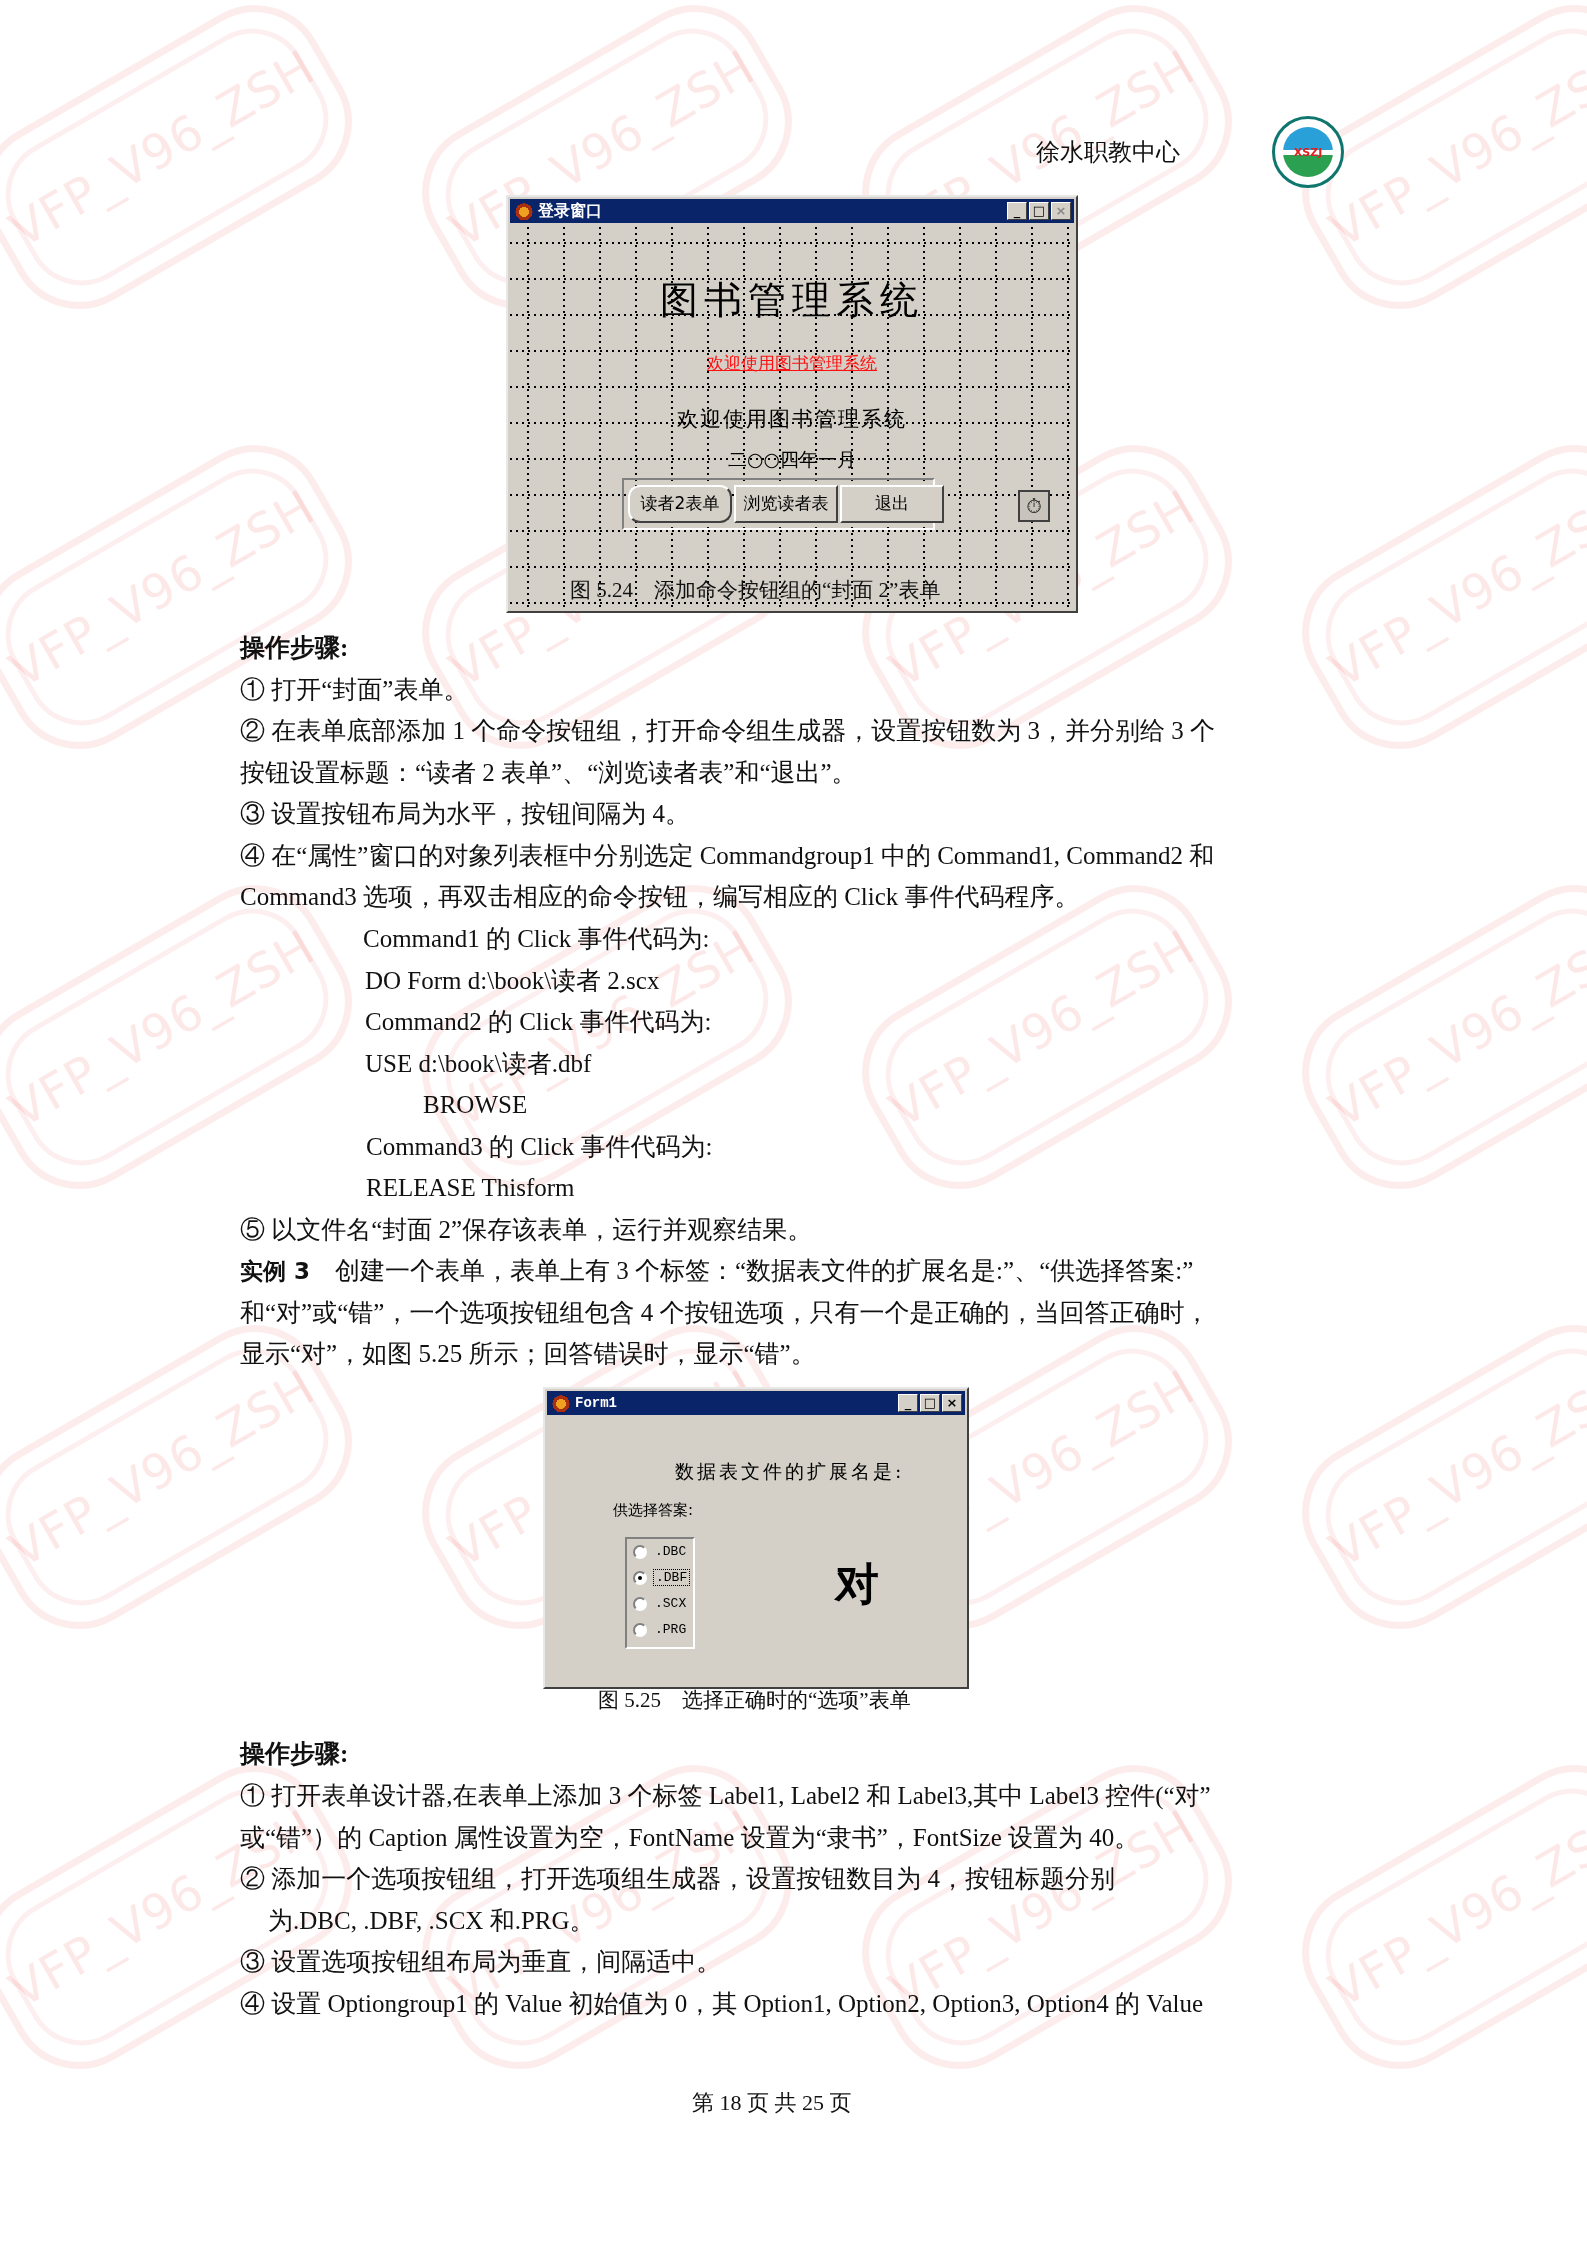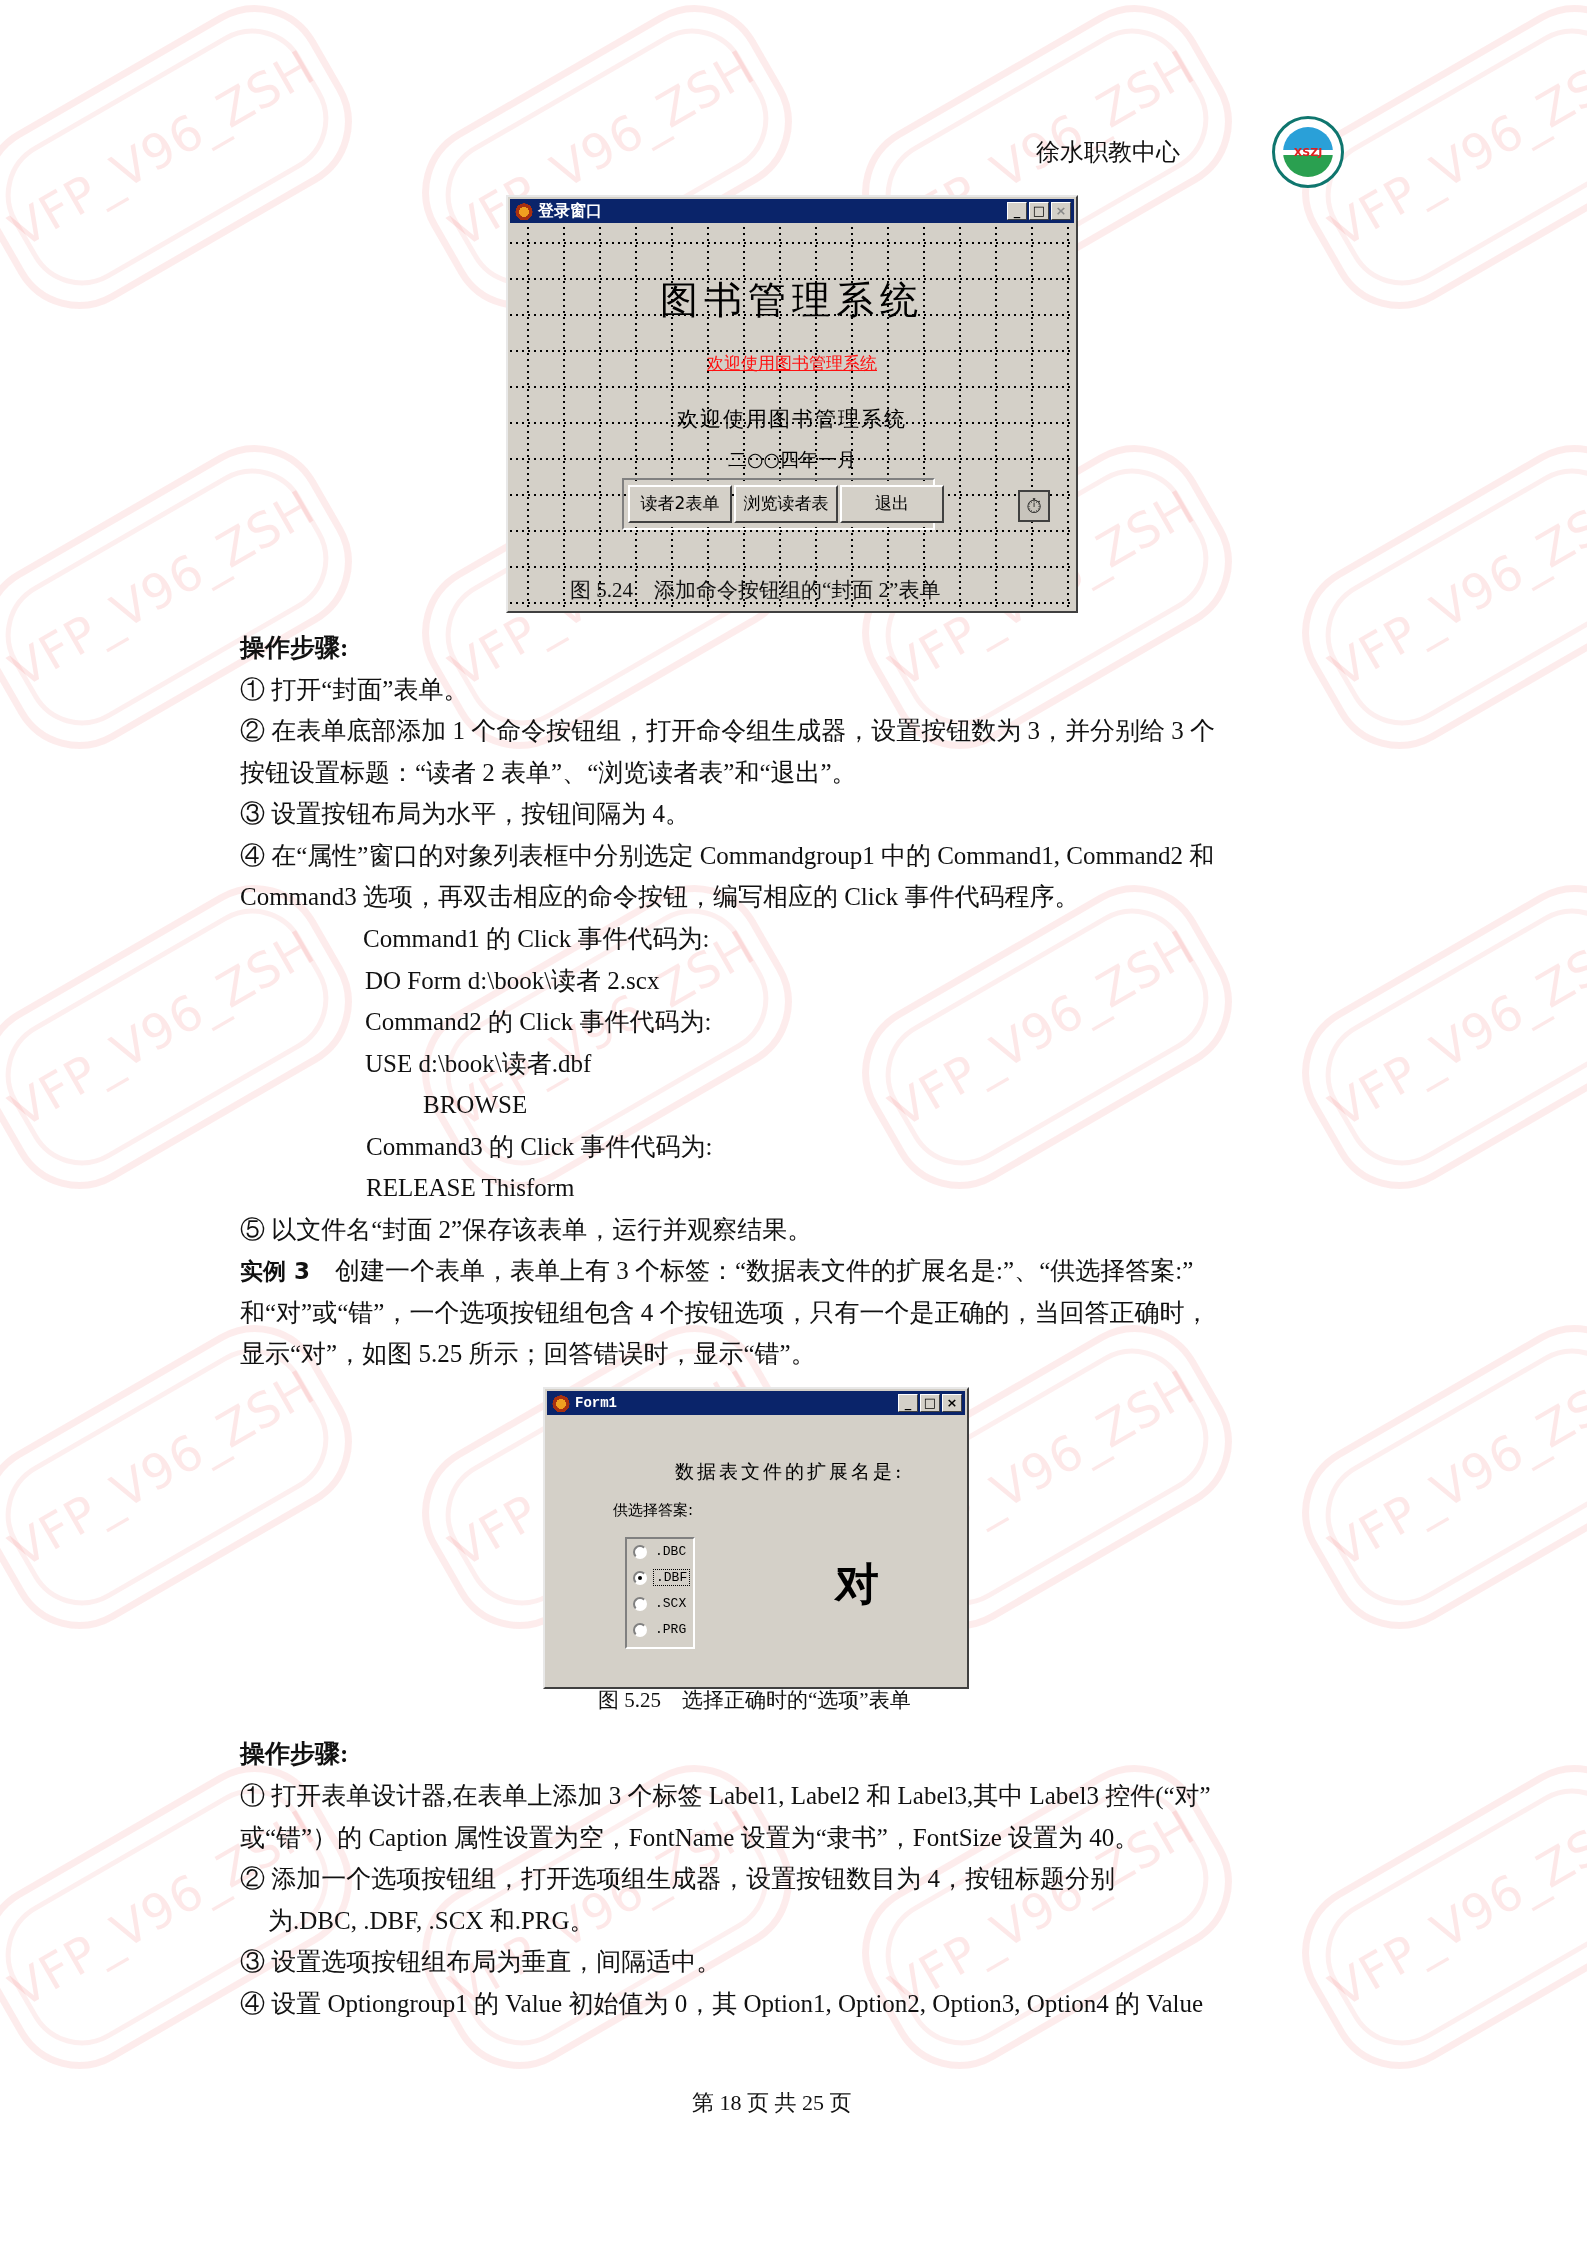--- a/index.html
+++ b/index.html
@@ -164,21 +164,21 @@
       <div class="cbtn">□</div>
       <div class="cbtn dis">×</div>
     </div>
   </div>
   <div class="grid-area">
     <div style="position:absolute;left:0;right:0;top:50px;text-align:center;font-size:38px;font-family:'DejaVu Serif',serif;letter-spacing:6px;color:#000;">图书管理系统</div>
     <div style="position:absolute;left:0;right:0;top:127px;text-align:center;font-size:17px;color:#ff1010;font-family:'DejaVu Sans',sans-serif;text-decoration:underline;">欢迎使用图书管理系统</div>
     <div style="position:absolute;left:0;right:0;top:180px;text-align:center;font-size:21px;letter-spacing:2px;color:#000;font-family:'DejaVu Sans',sans-serif;">欢迎使用图书管理系统</div>
     <div style="position:absolute;left:0;right:0;top:222px;text-align:center;font-size:19px;color:#000;font-family:'DejaVu Sans',sans-serif;">二○○四年一月</div>
     <div style="position:absolute;left:112px;top:253px;width:313px;height:52px;border:2px solid;border-color:#808080 #fff #fff #808080;box-sizing:border-box;">
-      <div class="vbtn" style="left:4px;top:5px;width:104px;">读者2表单</div>
+      <div class="vbtn" style="left:4px;top:5px;width:104px;border-radius:12px;">读者2表单</div>
       <div class="vbtn" style="left:110px;top:5px;width:104px;">浏览读者表</div>
       <div class="vbtn" style="left:216px;top:5px;width:104px;">退出</div>
     </div>
     <div style="position:absolute;left:508px;top:265px;width:32px;height:32px;background:#c8c4bc;border:2px solid #404040;box-sizing:border-box;display:flex;align-items:center;justify-content:center;font-size:20px;">⏱</div>
   </div>
 </div>
 <div class="caption" style="left:570px;top:576px;">图 5.24　添加命令按钮组的“封面 2”表单</div>
 
 <div class="doc-text bold" style="left:240px;top:627px;">操作步骤:</div>
 <div class="doc-text" style="left:240px;top:669px;">① 打开“封面”表单。</div>

